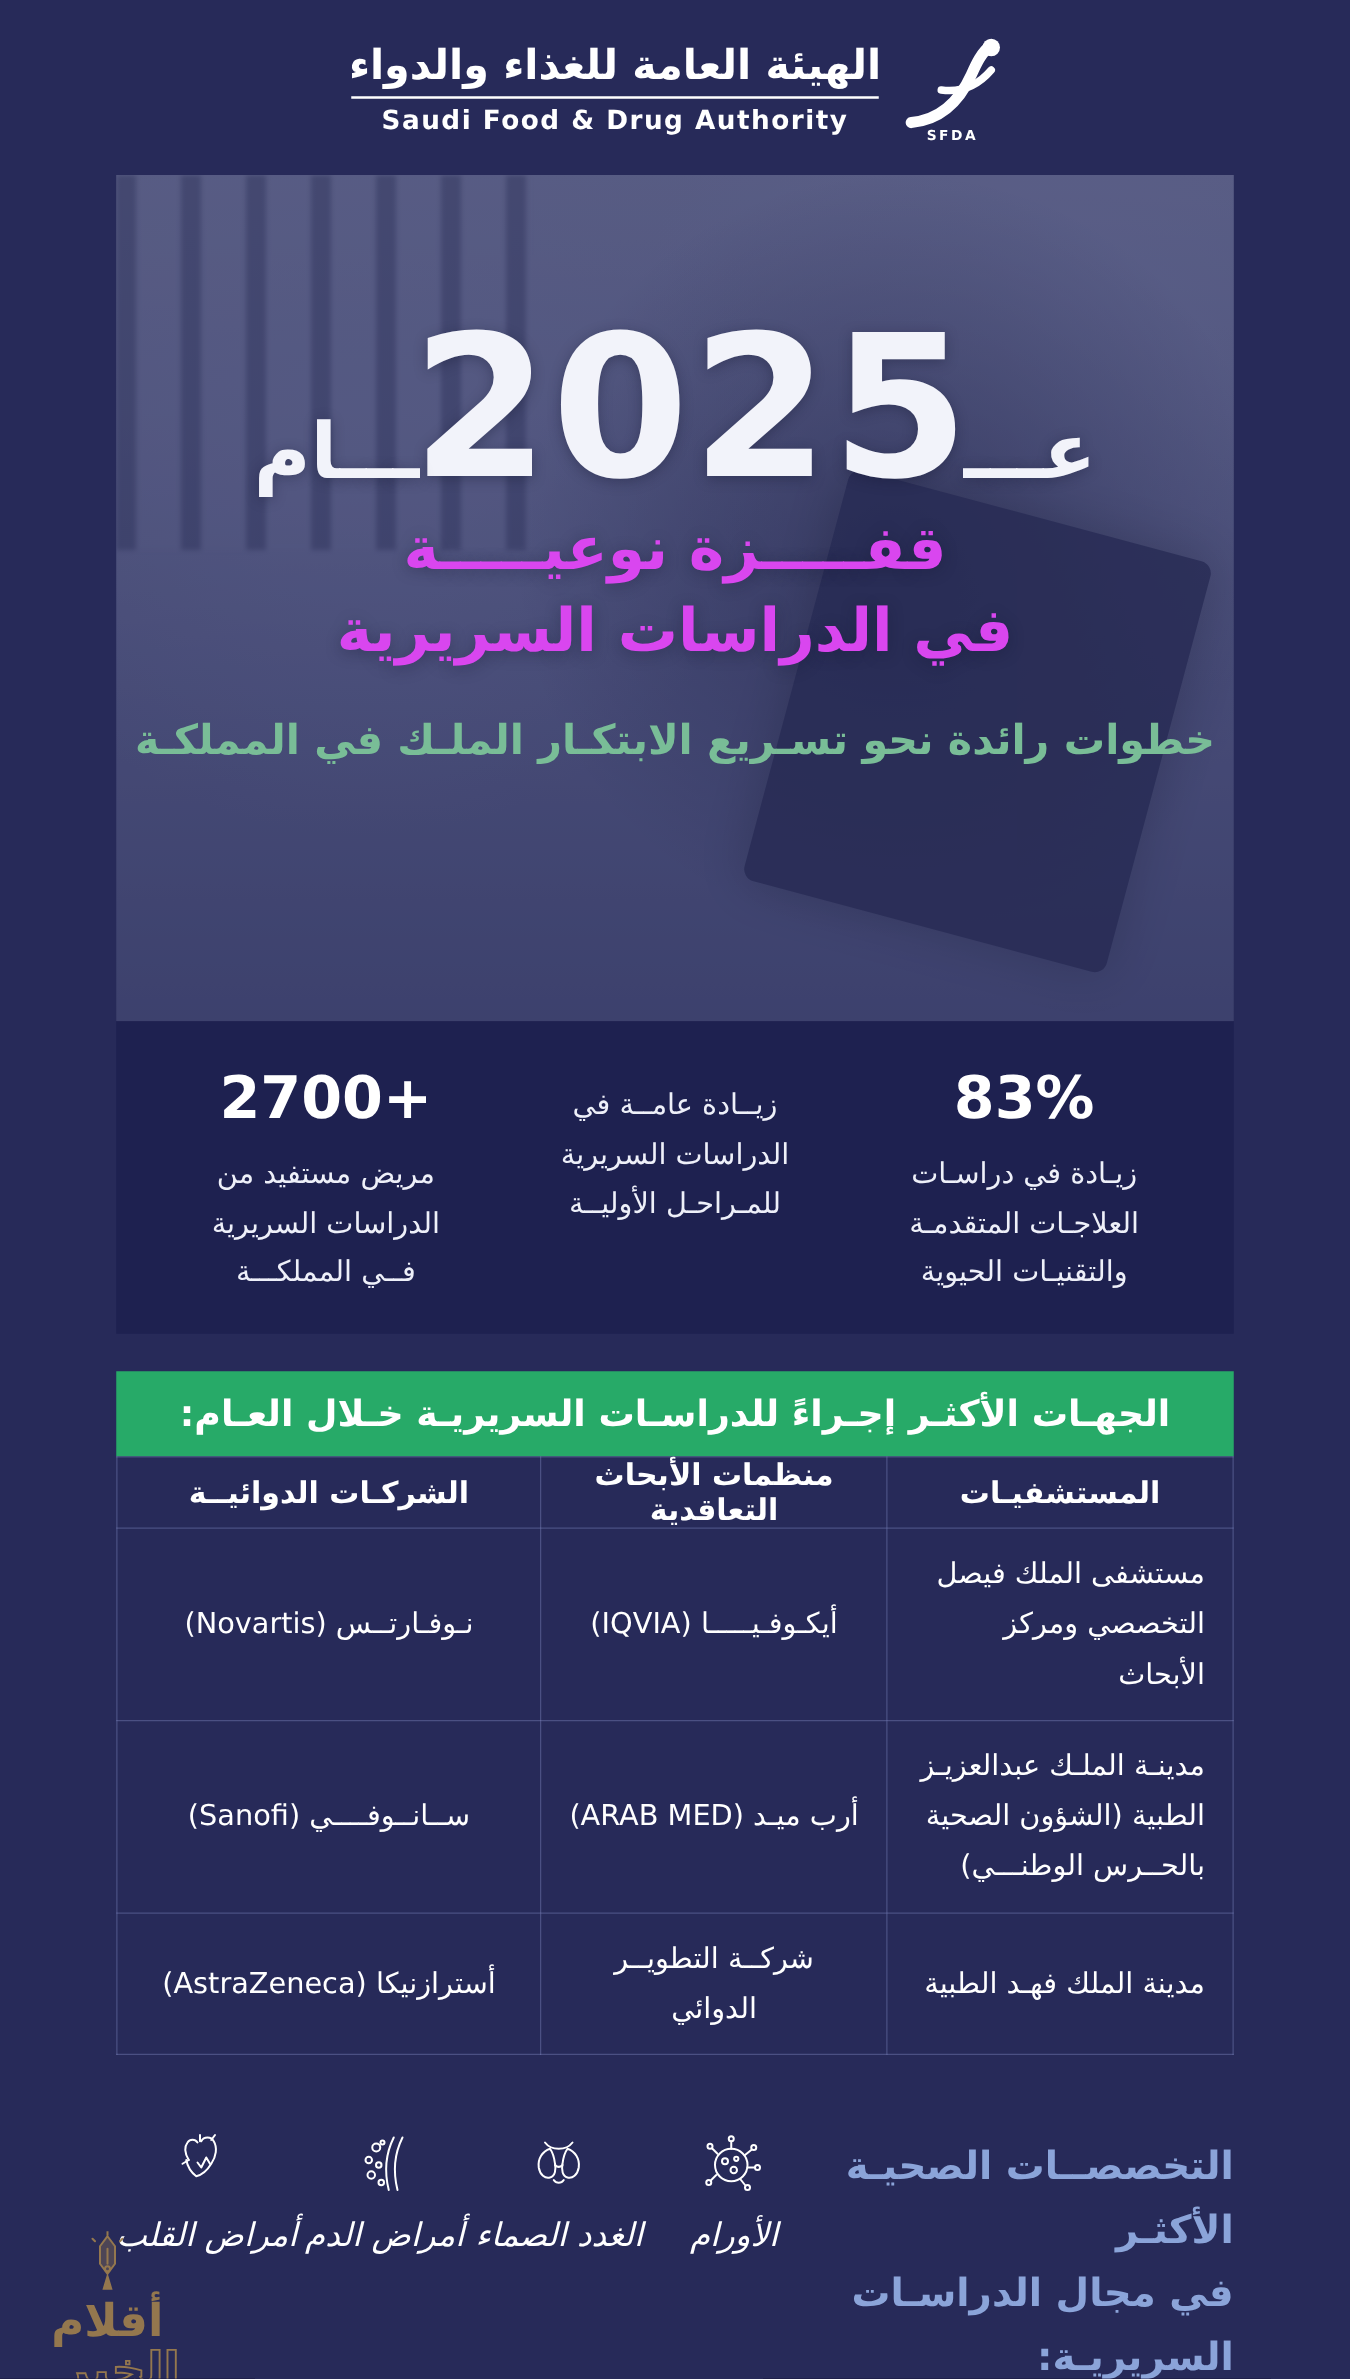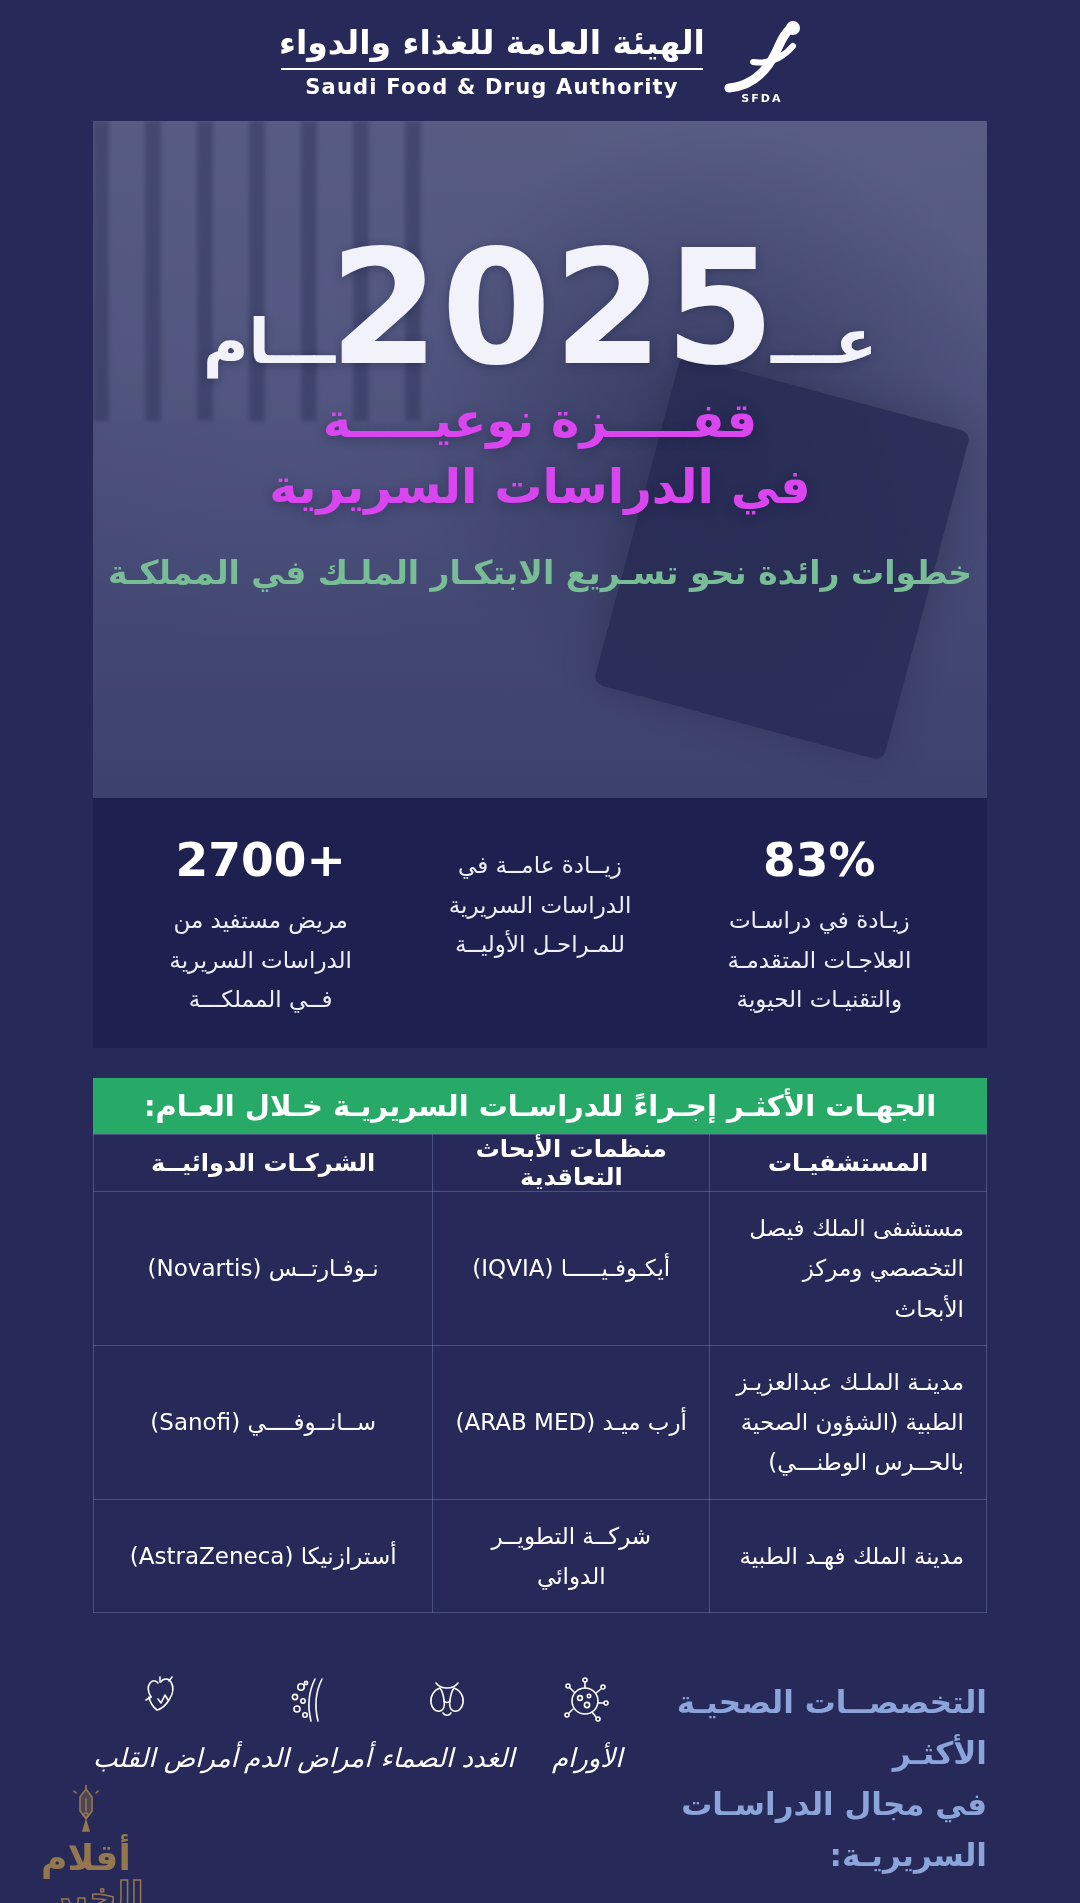--- a/index.html
+++ b/index.html
@@ -4,21 +4,21 @@
 <style>
   * { margin:0; padding:0; box-sizing:border-box; }
   html,body { background:#14163a; }
   body { font-family:"DejaVu Sans", sans-serif; }
   .page {
     position:relative; width:1080px; height:1903px; margin:0 auto;
     background:#272a59; overflow:hidden; color:#fff;
   }
 
   
-  .header { height:121px; display:flex; align-items:center; justify-content:center; gap:18px; }
+  .header { height:140px; display:flex; align-items:center; justify-content:center; gap:18px; }
   .logo-text { text-align:center; }
   .logo-ar { font-size:33px; font-weight:bold; color:#fff; direction:rtl; letter-spacing:0; }
   .logo-divider { height:2px; background:#fff; margin:6px 2px 5px; }
   .logo-en { font-size:21px; font-weight:bold; color:#fff; letter-spacing:1.2px; white-space:nowrap; }
   .logo-mark { display:flex; flex-direction:column; align-items:center; }
   .logo-mark svg { display:block; }
   .logo-mark-label { font-size:11px; font-weight:bold; color:#fff; letter-spacing:2px; margin-top:-4px; }
 
   
   .hero { position:relative; margin:0 93px; height:677px; overflow:hidden; }
@@ -49,21 +49,21 @@
   .hero-subtitle { margin-top:34px; font-size:33px; font-weight:bold; color:#79bd97; text-align:center; }
 
   
   .stats { margin:0 93px; height:250px; background:#1e2150; display:flex; direction:rtl;
     padding:34px 28px 0; }
   .stat { flex:1; text-align:center; padding:0 10px; }
   .stat-value { font-size:47px; font-weight:800; color:#fff; direction:ltr; }
   .stat-lines { margin-top:14px; font-size:23px; color:#eef0f9; line-height:1.72; }
 
   
-  .green-bar { margin:30px 93px 0; height:56px; background:#27aa68; display:flex;
+  .green-bar { margin:30px 93px 0; height:68px; background:#27aa68; display:flex;
     align-items:center; justify-content:center; direction:rtl; }
   .green-bar-title { font-size:29px; font-weight:bold; color:#fff; }
   .entities { margin:0 93px; }
   table { width:100%; border-collapse:collapse; table-layout:fixed; direction:rtl; }
   col.c-hosp { width:31%; } col.c-cro { width:31%; } col.c-pharma { width:38%; }
   th,td { border:1px solid rgba(135,143,200,0.38); color:#fff; }
   th { height:56px; font-size:24px; font-weight:bold; text-align:center; }
   td { font-size:23px; padding:16px 22px; line-height:1.75; text-align:center; }
   td.hosp { text-align:right; }
   tr.r1 td { height:112px; } tr.r2 td { height:152px; } tr.r3 td { height:62px; }

